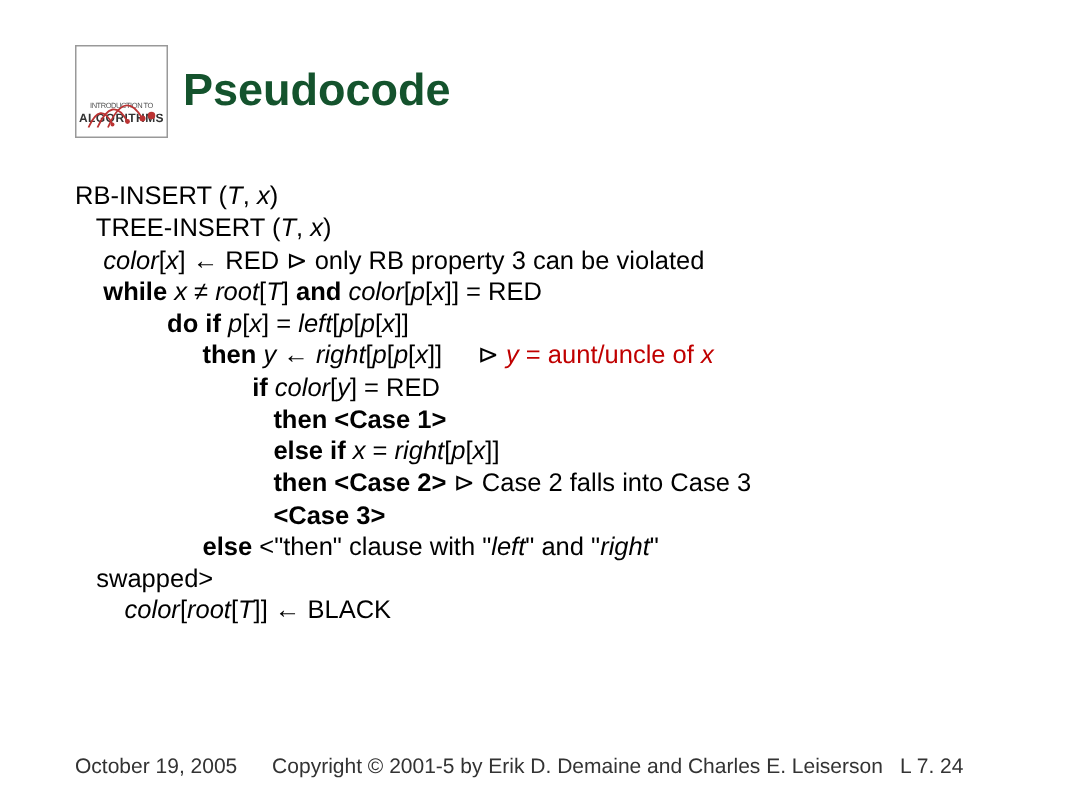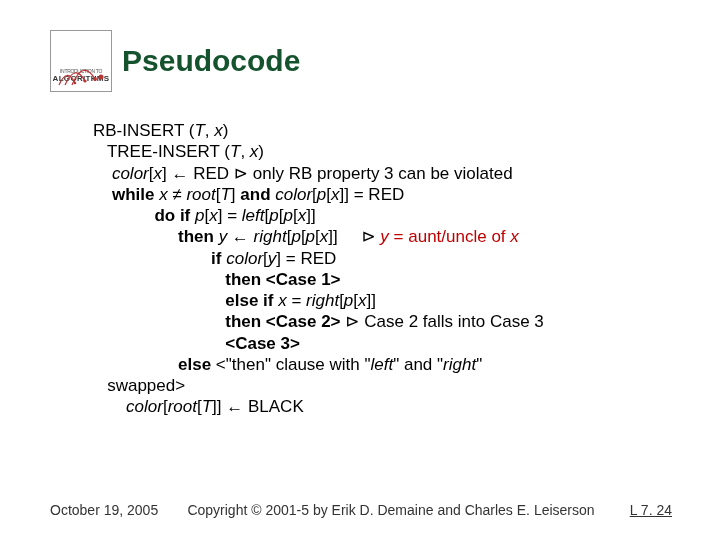--- a/index.html
+++ b/index.html
@@ -48,37 +48,36 @@
   .title {
     font-size: 30px;
     font-weight: bold;
     color: #14532d;
   }
   .body {
     font-size: 17px;
     line-height: 1.25;
     color: #000;
     white-space: pre;
-    margin-left: 43px;
   }
   .body .it { font-style: italic; }
   .body .bold { font-weight: bold; }
   .body .red { color: #c00000; }
   .footer {
     position: absolute;
     bottom: 22px;
     left: 50px;
-    right: 48px;
+    right: 60px;
     display: flex;
     justify-content: space-between;
     font-size: 14px;
     color: #333;
   }
   .footer .center { flex: 1; text-align: center; }
-  .footer .right { text-align: right; min-width: 60px; text-decoration: underline; }
+  .footer .right { text-align: left; min-width: 60px; }
   .footer .left { min-width: 120px; }
 </style>
 </head>
 <body>
 
 <div class="slide">
 
   <div class="title-row">
     <div class="book-icon">
       <div class="top">INTRODUCTION TO</div>

